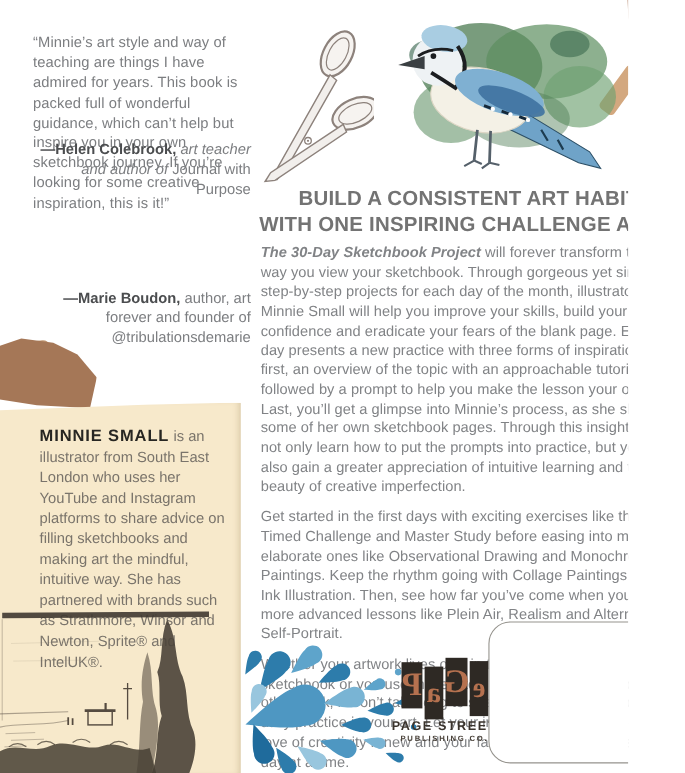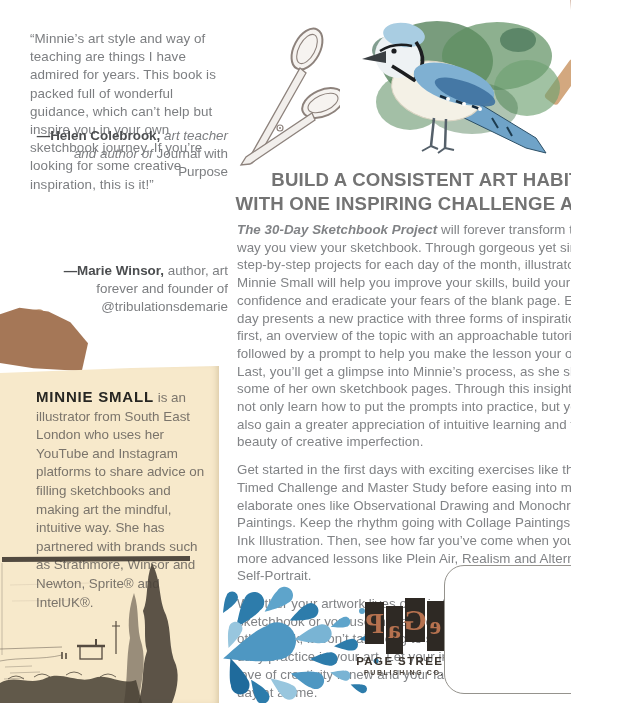--- a/index.html
+++ b/index.html
@@ -118,21 +118,21 @@
     <path d="M112,112 L109,140 M124,113 L123,142" stroke="#55606a" stroke-width="2.5" fill="none"></path>
     <path d="M109,140 l-9,5 M109,140 l7,3 M123,142 l-7,5 M123,142 l9,2" stroke="#55606a" stroke-width="2" fill="none"></path>
   </svg>
 
   <div class="quote quote-1">“Minnie’s art style and way of teaching are things I have admired for years. This book is packed full of wonderful guidance, which can’t help but inspire you in your own sketchbook journey. If you’re looking for some creative inspiration, this is it!”</div>
   <div class="attribution attr-1">
     <span class="attr-name">—Helen Colebrook,</span><span class="attr-italic"> art teacher and author of </span><span>Journal with Purpose</span>
   </div>
 
   <div class="attribution attr-2">
-    <span class="attr-name">—Marie Winsor,</span><span> author, art forever and founder of @tribulationsdemarie</span>
+    <span class="attr-name">—Marie Boudon,</span><span> author, art forever and founder of @tribulationsdemarie</span>
   </div>
 
   <div class="headline">
     <div>BUILD A CONSISTENT ART HABIT</div>
     <div>WITH ONE INSPIRING CHALLENGE A DAY</div>
   </div>
 
   <div class="body-copy">
     <p><span class="italic">The 30-Day Sketchbook Project</span><span> will forever transform the way you view your sketchbook. Through gorgeous yet simple step-by-step projects for each day of the month, illustrator Minnie Small will help you improve your skills, build your confidence and eradicate your fears of the blank page. Each day presents a new practice with three forms of inspiration: first, an overview of the topic with an approachable tutorial, followed by a prompt to help you make the lesson your own. Last, you’ll get a glimpse into Minnie’s process, as she shares some of her own sketchbook pages. Through this insight, you’ll not only learn how to put the prompts into practice, but you’ll also gain a greater appreciation of intuitive learning and the beauty of creative imperfection.</span></p>
     <p>Get started in the first days with exciting exercises like the Timed Challenge and Master Study before easing into more elaborate ones like Observational Drawing and Monochrome Paintings. Keep the rhythm going with Collage Paintings and Ink Illustration. Then, see how far you’ve come when you reach more advanced lessons like Plein Air, Realism and Alternative Self-Portrait.</p>

